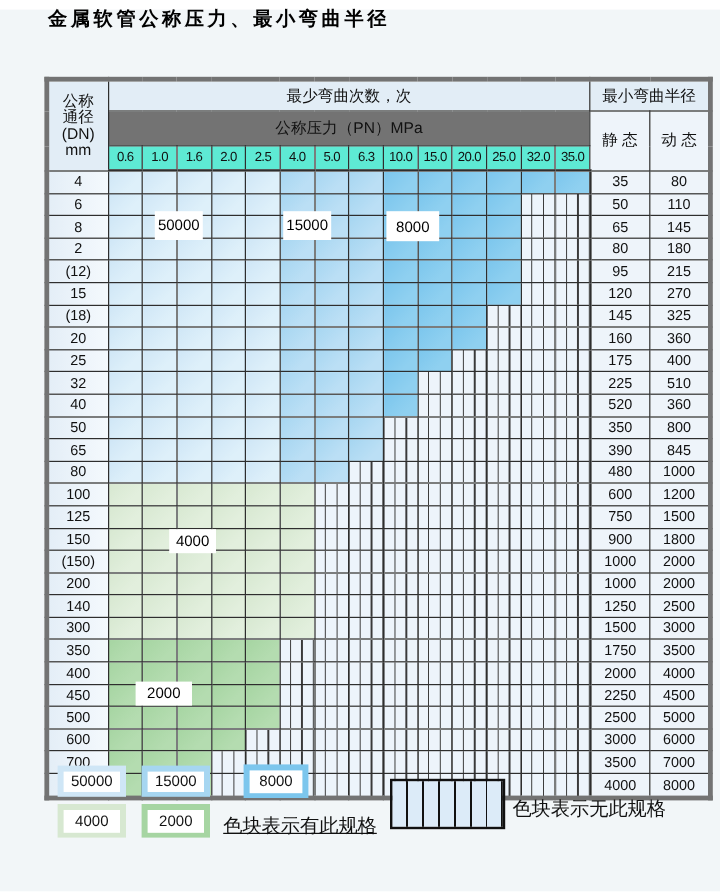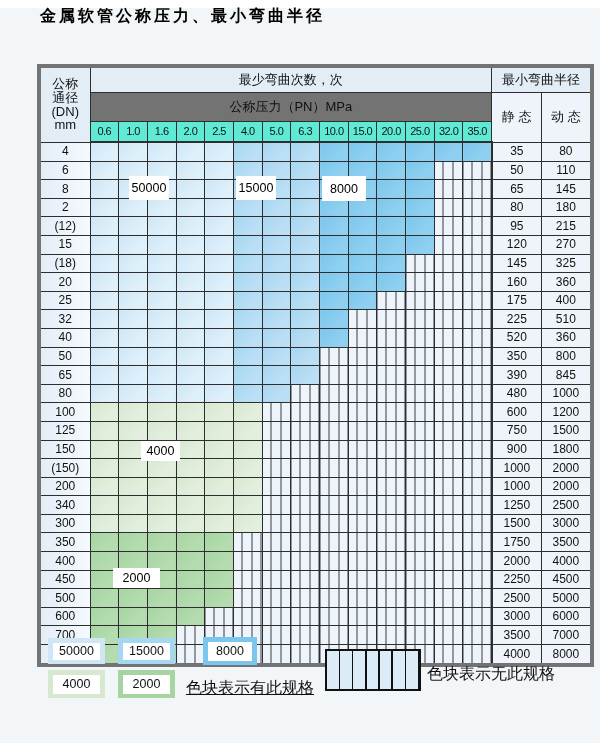--- a/index.html
+++ b/index.html
@@ -467,21 +467,21 @@
           <td class="hatch"></td>
           <td class="hatch"></td>
           <td class="hatch"></td>
           <td class="hatch"></td>
           <td class="hatch"></td>
           <td class="hatch"></td>
           <td class="sd first">1000</td>
           <td class="sd">2000</td>
         </tr>
         <tr>
-          <td class="rl">340</td>
+          <td class="rl">140</td>
           <td class="g-l"></td>
           <td class="g-l"></td>
           <td class="g-l"></td>
           <td class="g-l"></td>
           <td class="g-l"></td>
           <td class="g-l"></td>
           <td class="hatch"></td>
           <td class="hatch"></td>
           <td class="hatch"></td>
           <td class="hatch"></td>

